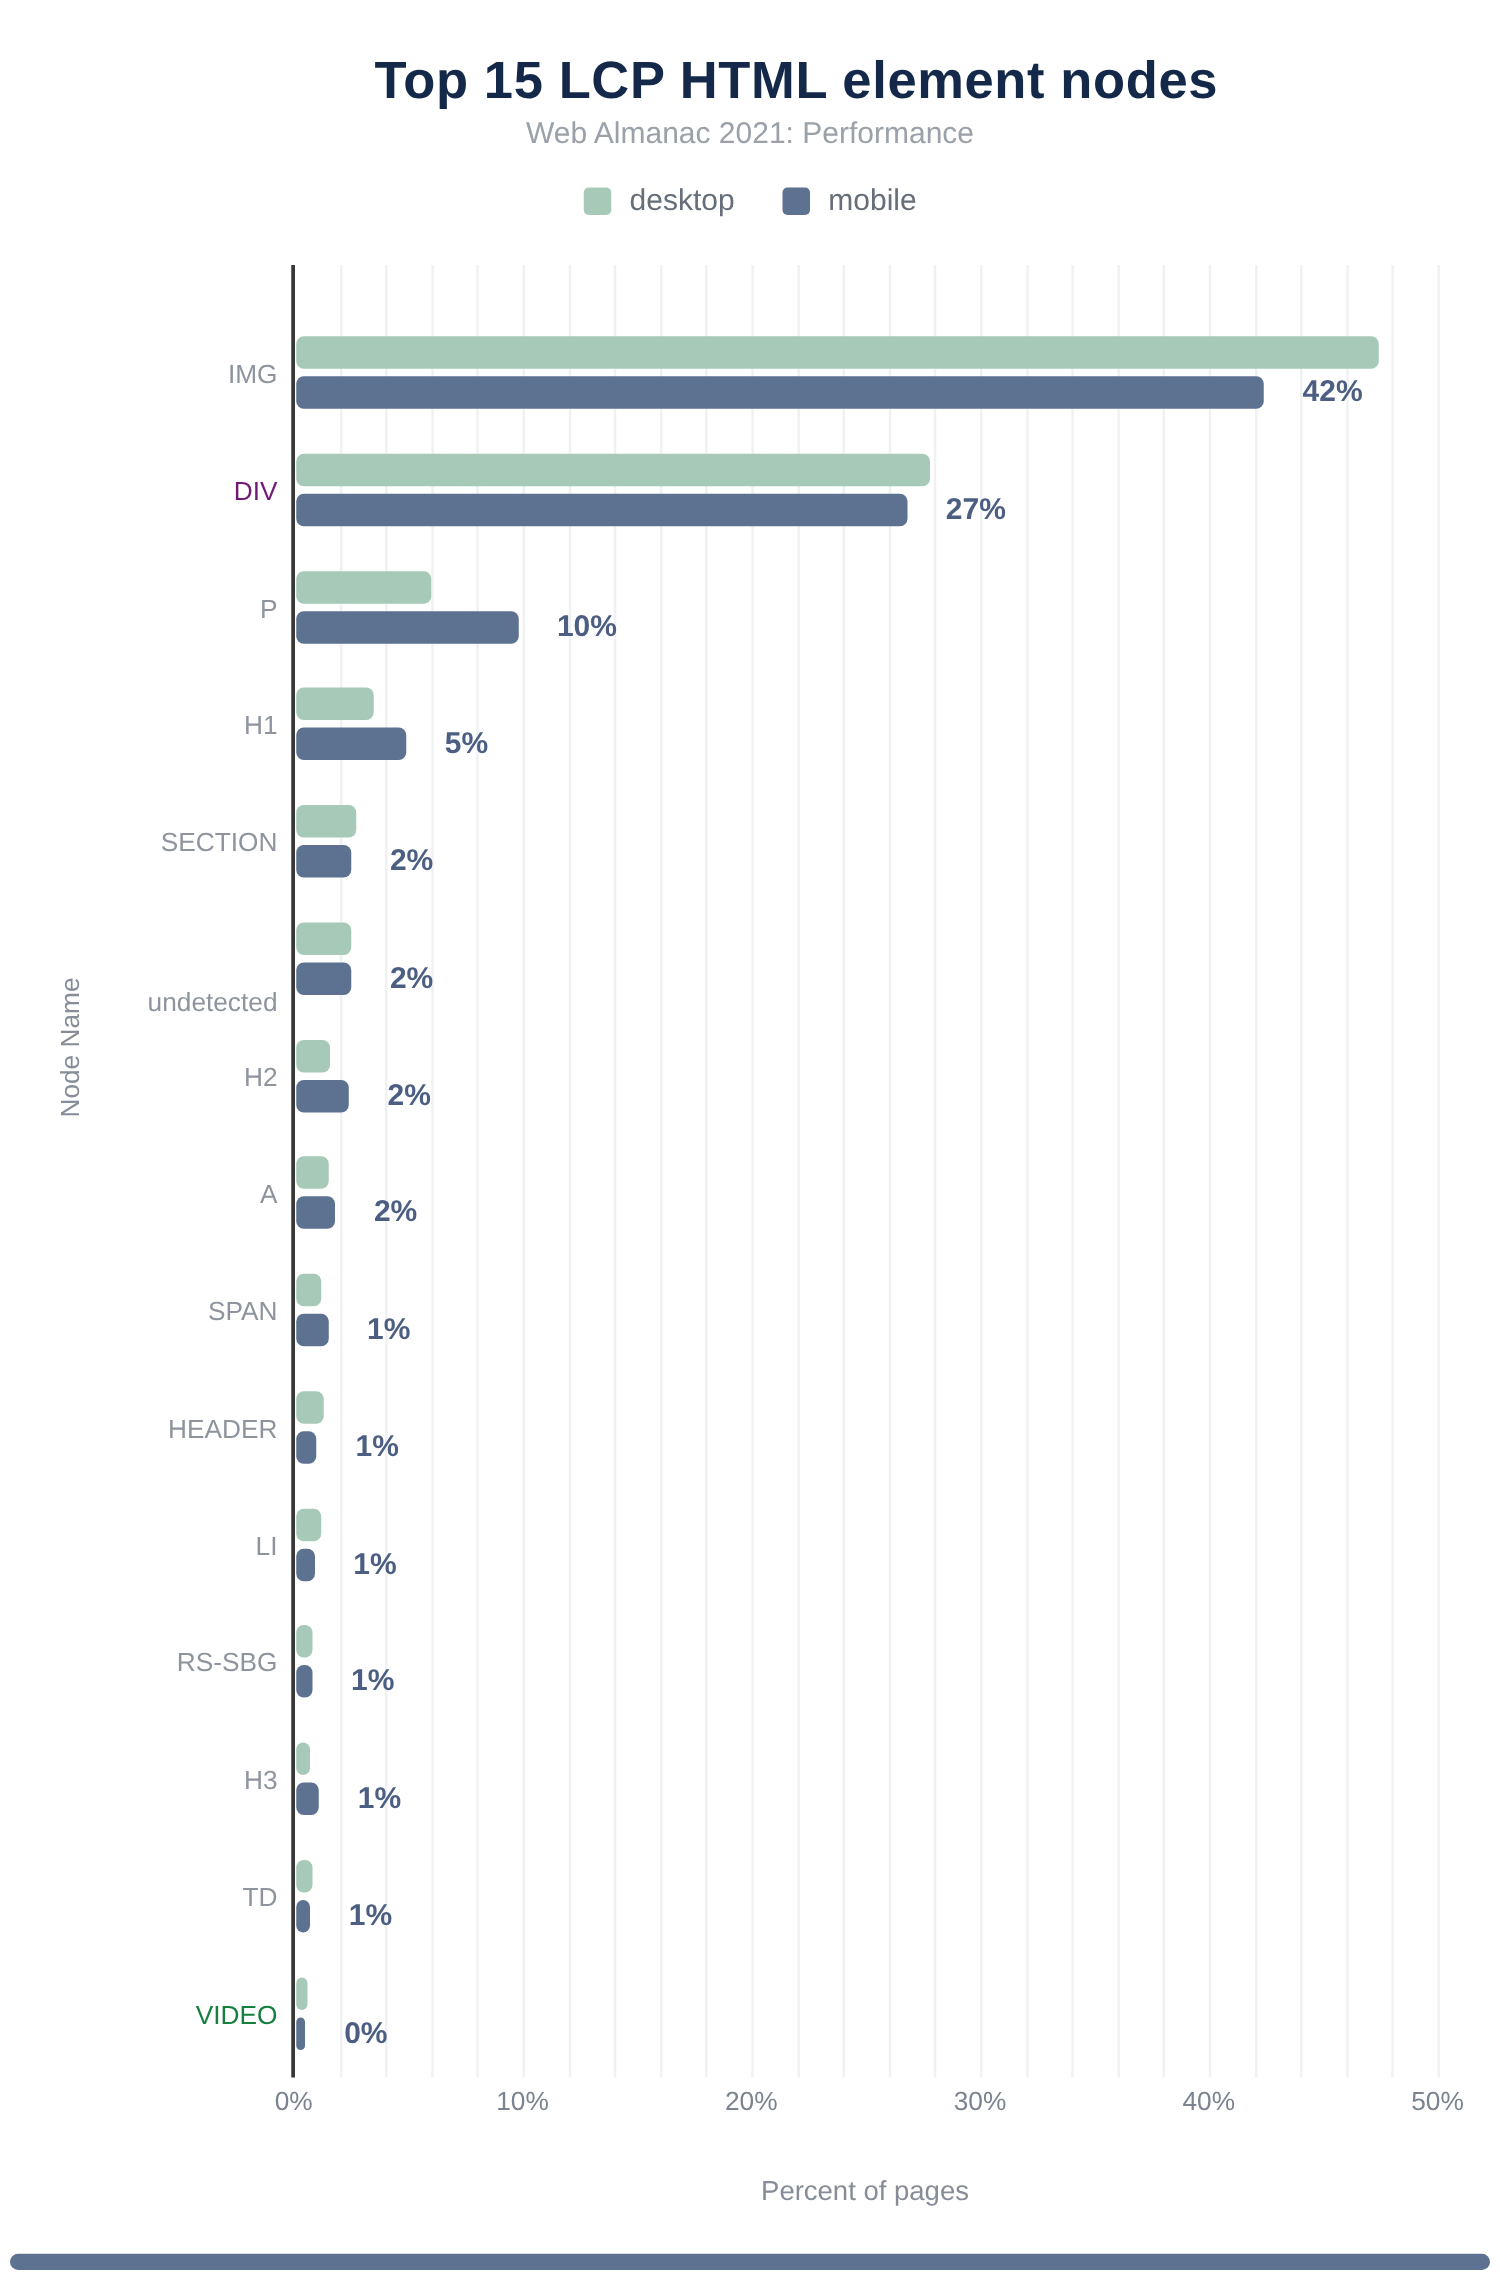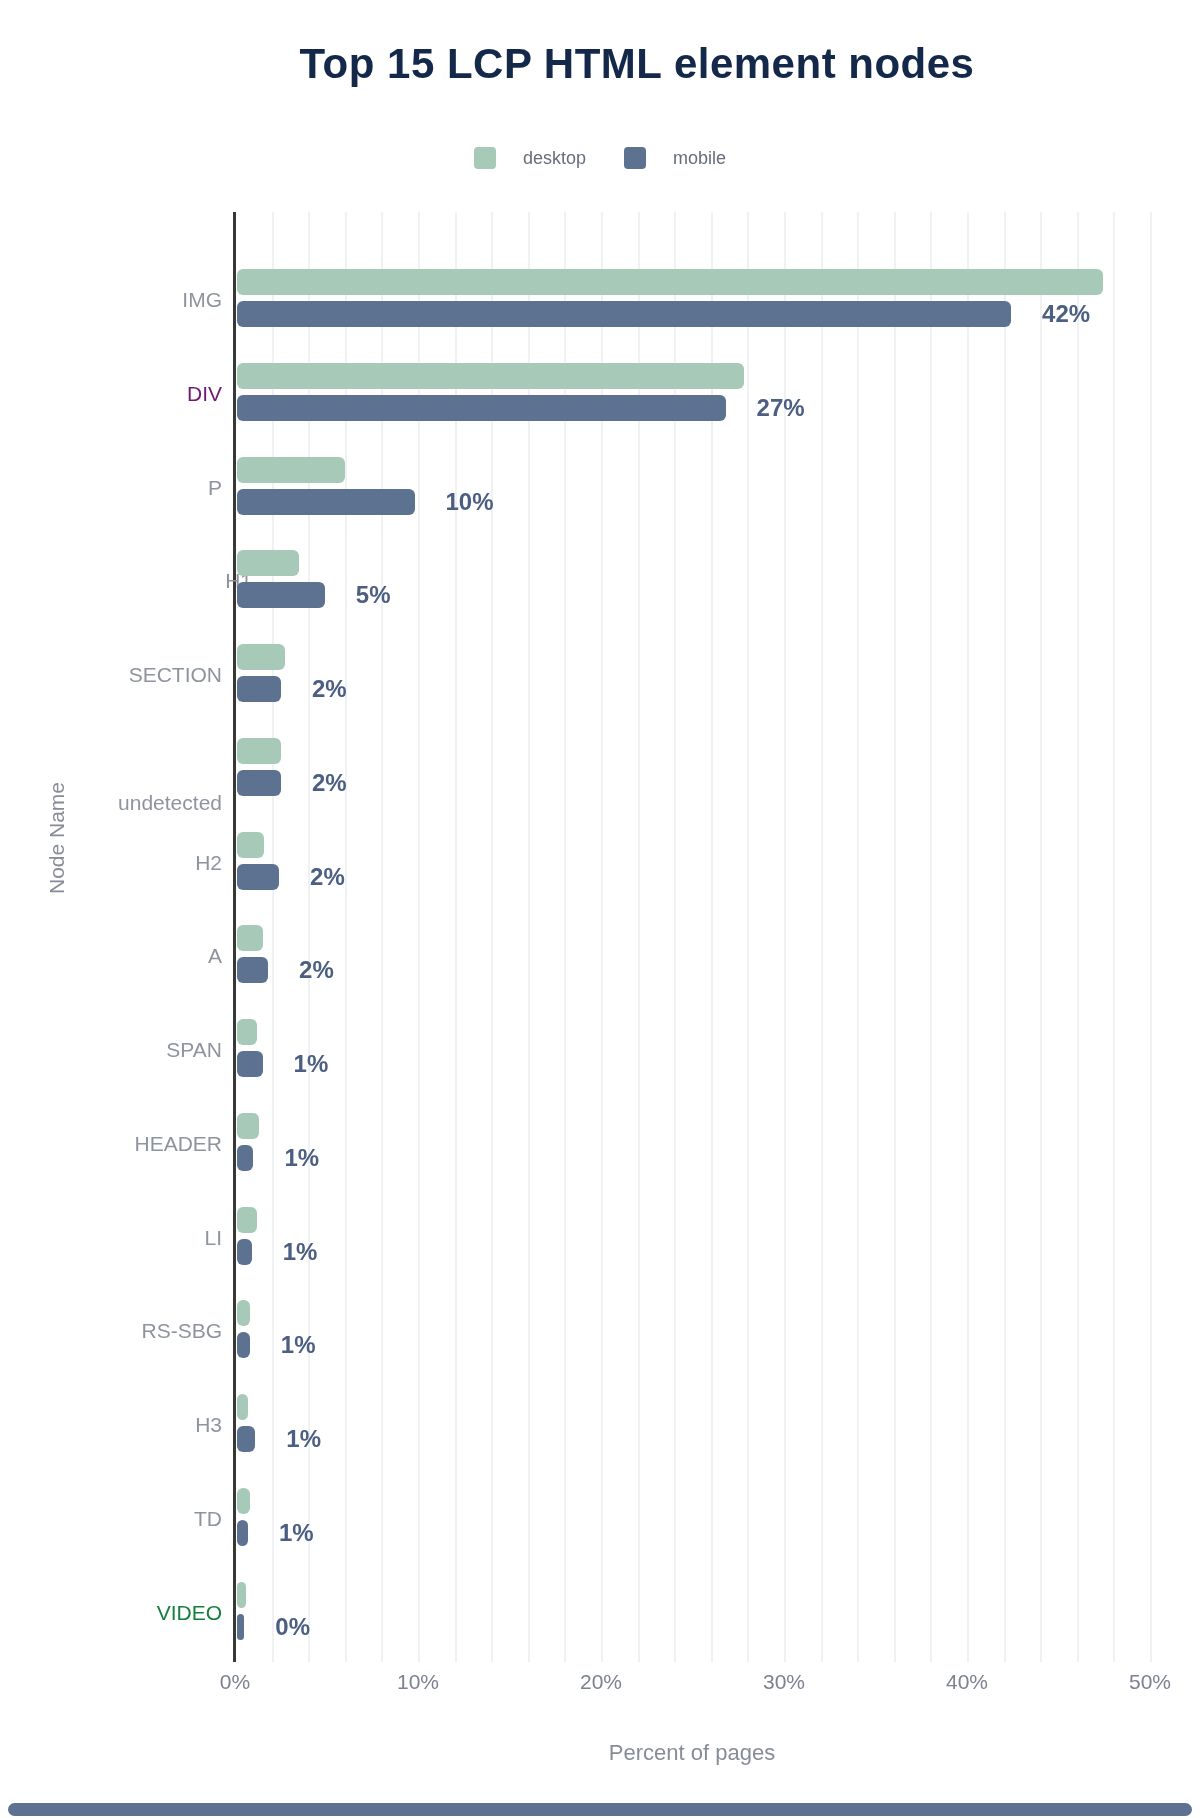--- a/index.html
+++ b/index.html
@@ -6,21 +6,21 @@
   .page{position:relative;width:1200px;height:1818px;background:#ffffff;overflow:hidden;
         font-family:"Liberation Sans",sans-serif;}
   .title{position:absolute;top:40px;left:0;width:100%;text-align:center;
          font-size:42px;font-weight:700;letter-spacing:.5px;color:#14284a;padding-left:37px;}
   .subtitle{position:absolute;top:93px;left:0;width:100%;text-align:center;
             font-size:24px;color:#9aa1a9;}
   .legend{position:absolute;top:147px;left:0;width:100%;display:flex;
           justify-content:center;align-items:center;gap:38px;}
   .legend-item{display:flex;align-items:center;gap:15px;}
   .swatch{width:22px;height:22px;border-radius:4px;display:inline-block;}
-  .legend-label{font-size:18px;color:#666e79;margin-left:12px;}
+  .legend-label{font-size:24px;color:#666e79;}
   #plot{position:absolute;left:0;top:0;width:1200px;height:1420px;}
   .grid{position:absolute;width:2px;background:#f0f1f3;}
   .axis{position:absolute;background:#383838;}
   .bar{position:absolute;height:26px;border-radius:6px;}
   .cat{position:absolute;left:0;width:222px;text-align:right;font-size:21px;
        color:#8e949e;height:26px;line-height:26px;}
   .val{position:absolute;height:30px;line-height:30px;font-size:24px;font-weight:700;
        color:#4c5f83;white-space:nowrap;}
   .tick{position:absolute;width:90px;text-align:center;font-size:21px;color:#7b8290;}
   .ylabel{position:absolute;left:57px;top:838px;transform:translate(-50%,-50%) rotate(-90deg);
@@ -29,20 +29,21 @@
           font-size:22px;color:#868d98;white-space:nowrap;}
   .scrollbar{position:absolute;left:8px;right:8px;bottom:2px;height:13px;
              border-radius:7px;}
 </style>
 </head>
 <body>
 
 <div class="page">
 
   <div class="title">Top 15 LCP HTML element nodes</div>
+  <div class="subtitle">Web Almanac 2021: Performance</div>
 
   <div class="legend">
     <div class="legend-item">
       <span class="swatch" id="sw-desktop" style="background: rgb(166, 202, 183);"></span>
       <span class="legend-label">desktop</span>
     </div>
     <div class="legend-item">
       <span class="swatch" id="sw-mobile" style="background: rgb(93, 113, 145);"></span>
       <span class="legend-label">mobile</span>
     </div>
@@ -80,21 +81,21 @@
       <div class="bar" style="left: 237px; top: 301px; width: 774.09px; background: rgb(93, 113, 145);"></div>
       <div class="val" style="left: 1042.09px; top: 299px; color: rgb(76, 95, 131);">42%</div>
       <div class="cat" style="top: 380.77px; color: #701a75;">DIV</div>
       <div class="bar" style="left: 237px; top: 362.77px; width: 506.91px; background: rgb(166, 202, 183);"></div>
       <div class="bar" style="left: 237px; top: 394.77px; width: 488.61px; background: rgb(93, 113, 145);"></div>
       <div class="val" style="left: 756.61px; top: 392.77px; color: rgb(76, 95, 131);">27%</div>
       <div class="cat" style="top: 474.54px; color: rgb(142, 148, 158);">P</div>
       <div class="bar" style="left: 237px; top: 456.54px; width: 107.97px; background: rgb(166, 202, 183);"></div>
       <div class="bar" style="left: 237px; top: 488.54px; width: 177.51px; background: rgb(93, 113, 145);"></div>
       <div class="val" style="left: 445.51px; top: 486.54px; color: rgb(76, 95, 131);">10%</div>
-      <div class="cat" style="top: 568.31px; color: rgb(142, 148, 158); padding-left: 30px;">H1</div>
+      <div class="cat" style="top: 568.31px; color: rgb(142, 148, 158);">H1</div>
       <div class="bar" style="left: 237px; top: 550.31px; width: 62.22px; background: rgb(166, 202, 183);"></div>
       <div class="bar" style="left: 237px; top: 582.31px; width: 87.84px; background: rgb(93, 113, 145);"></div>
       <div class="val" style="left: 355.84px; top: 580.31px; color: rgb(76, 95, 131);">5%</div>
       <div class="cat" style="top: 662.08px; color: rgb(142, 148, 158);">SECTION</div>
       <div class="bar" style="left: 237px; top: 644.08px; width: 47.58px; background: rgb(166, 202, 183);"></div>
       <div class="bar" style="left: 237px; top: 676.08px; width: 43.92px; background: rgb(93, 113, 145);"></div>
       <div class="val" style="left: 311.92px; top: 674.08px; color: rgb(76, 95, 131);">2%</div>
       <div class="cat" style="top: 755.85px; color: rgb(142, 148, 158); margin-top: 34px;">undetected</div>
       <div class="bar" style="left: 237px; top: 737.85px; width: 43.92px; background: rgb(166, 202, 183);"></div>
       <div class="bar" style="left: 237px; top: 769.85px; width: 43.92px; background: rgb(93, 113, 145);"></div>

